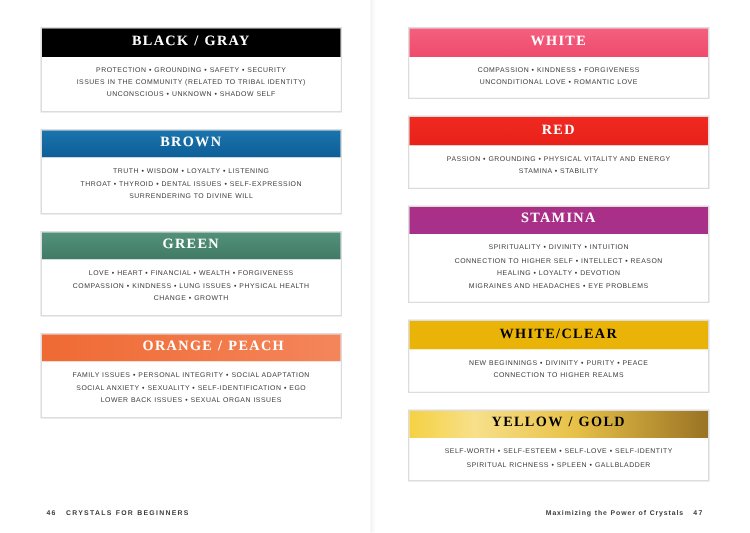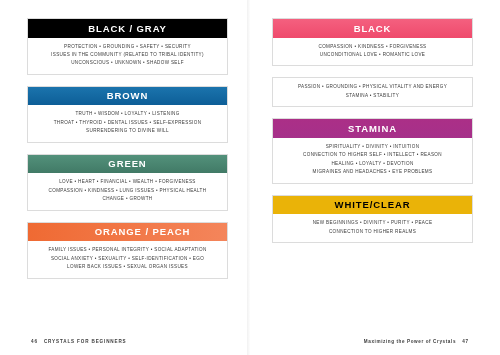--- a/index.html
+++ b/index.html
@@ -51,21 +51,21 @@
 
   .card {
     position: relative;
     box-sizing: border-box;
     border: 1px solid #dcdcdc;
     background: #ffffff;
     box-shadow: 0 0 0 0 rgba(0,0,0,0);
   }
   .card-header {
     text-align: center;
-    font-family: Liberation Sans, sans-serif;
+    font-family: Liberation Serif, serif;
     font-weight: bold;
     font-size: 9.5px;
     letter-spacing: 0.9px;
     line-height: 1;
     padding: 4.5px 2px 4.5px 2px;
     color: #ffffff;
     white-space: nowrap;
   }
   .card-body {
     padding: 5px 5px 6px 5px;
@@ -153,46 +153,54 @@
       <span class="num">46</span>
       <span class="title">CRYSTALS FOR BEGINNERS</span>
     </div>
   </div>
 
   <div class="gutter-shade"></div>
 
   <div class="page right">
     <div class="cards" id="right-cards">
         <div class="card">
-          <div class="card-header hdr-pink">BLACK</div>
+          <div class="card-header hdr-pink">WHITE</div>
           <div class="card-body">
             <div class="card-line">COMPASSION • KINDNESS • FORGIVENESS</div>
             <div class="card-line">UNCONDITIONAL LOVE • ROMANTIC LOVE</div>
           </div>
         </div>
         <div class="card">
+          <div class="card-header hdr-red">RED</div>
           <div class="card-body">
             <div class="card-line">PASSION • GROUNDING • PHYSICAL VITALITY AND ENERGY</div>
             <div class="card-line">STAMINA • STABILITY</div>
           </div>
         </div>
         <div class="card">
           <div class="card-header hdr-purple">STAMINA</div>
           <div class="card-body">
             <div class="card-line">SPIRITUALITY • DIVINITY • INTUITION</div>
             <div class="card-line">CONNECTION TO HIGHER SELF • INTELLECT • REASON</div>
             <div class="card-line">HEALING • LOYALTY • DEVOTION</div>
             <div class="card-line">MIGRAINES AND HEADACHES • EYE PROBLEMS</div>
           </div>
         </div>
         <div class="card">
           <div class="card-header hdr-white">WHITE/CLEAR</div>
           <div class="card-body">
             <div class="card-line">NEW BEGINNINGS • DIVINITY • PURITY • PEACE</div>
             <div class="card-line">CONNECTION TO HIGHER REALMS</div>
+          </div>
+        </div>
+        <div class="card">
+          <div class="card-header hdr-yellow">YELLOW / GOLD</div>
+          <div class="card-body">
+            <div class="card-line">SELF-WORTH • SELF-ESTEEM • SELF-LOVE • SELF-IDENTITY</div>
+            <div class="card-line">SPIRITUAL RICHNESS • SPLEEN • GALLBLADDER</div>
           </div>
         </div>
       </div>
     <div class="footer right">
       <span class="title">Maximizing the Power of Crystals</span>
       <span class="num">47</span>
     </div>
   </div>
 
 </div>

